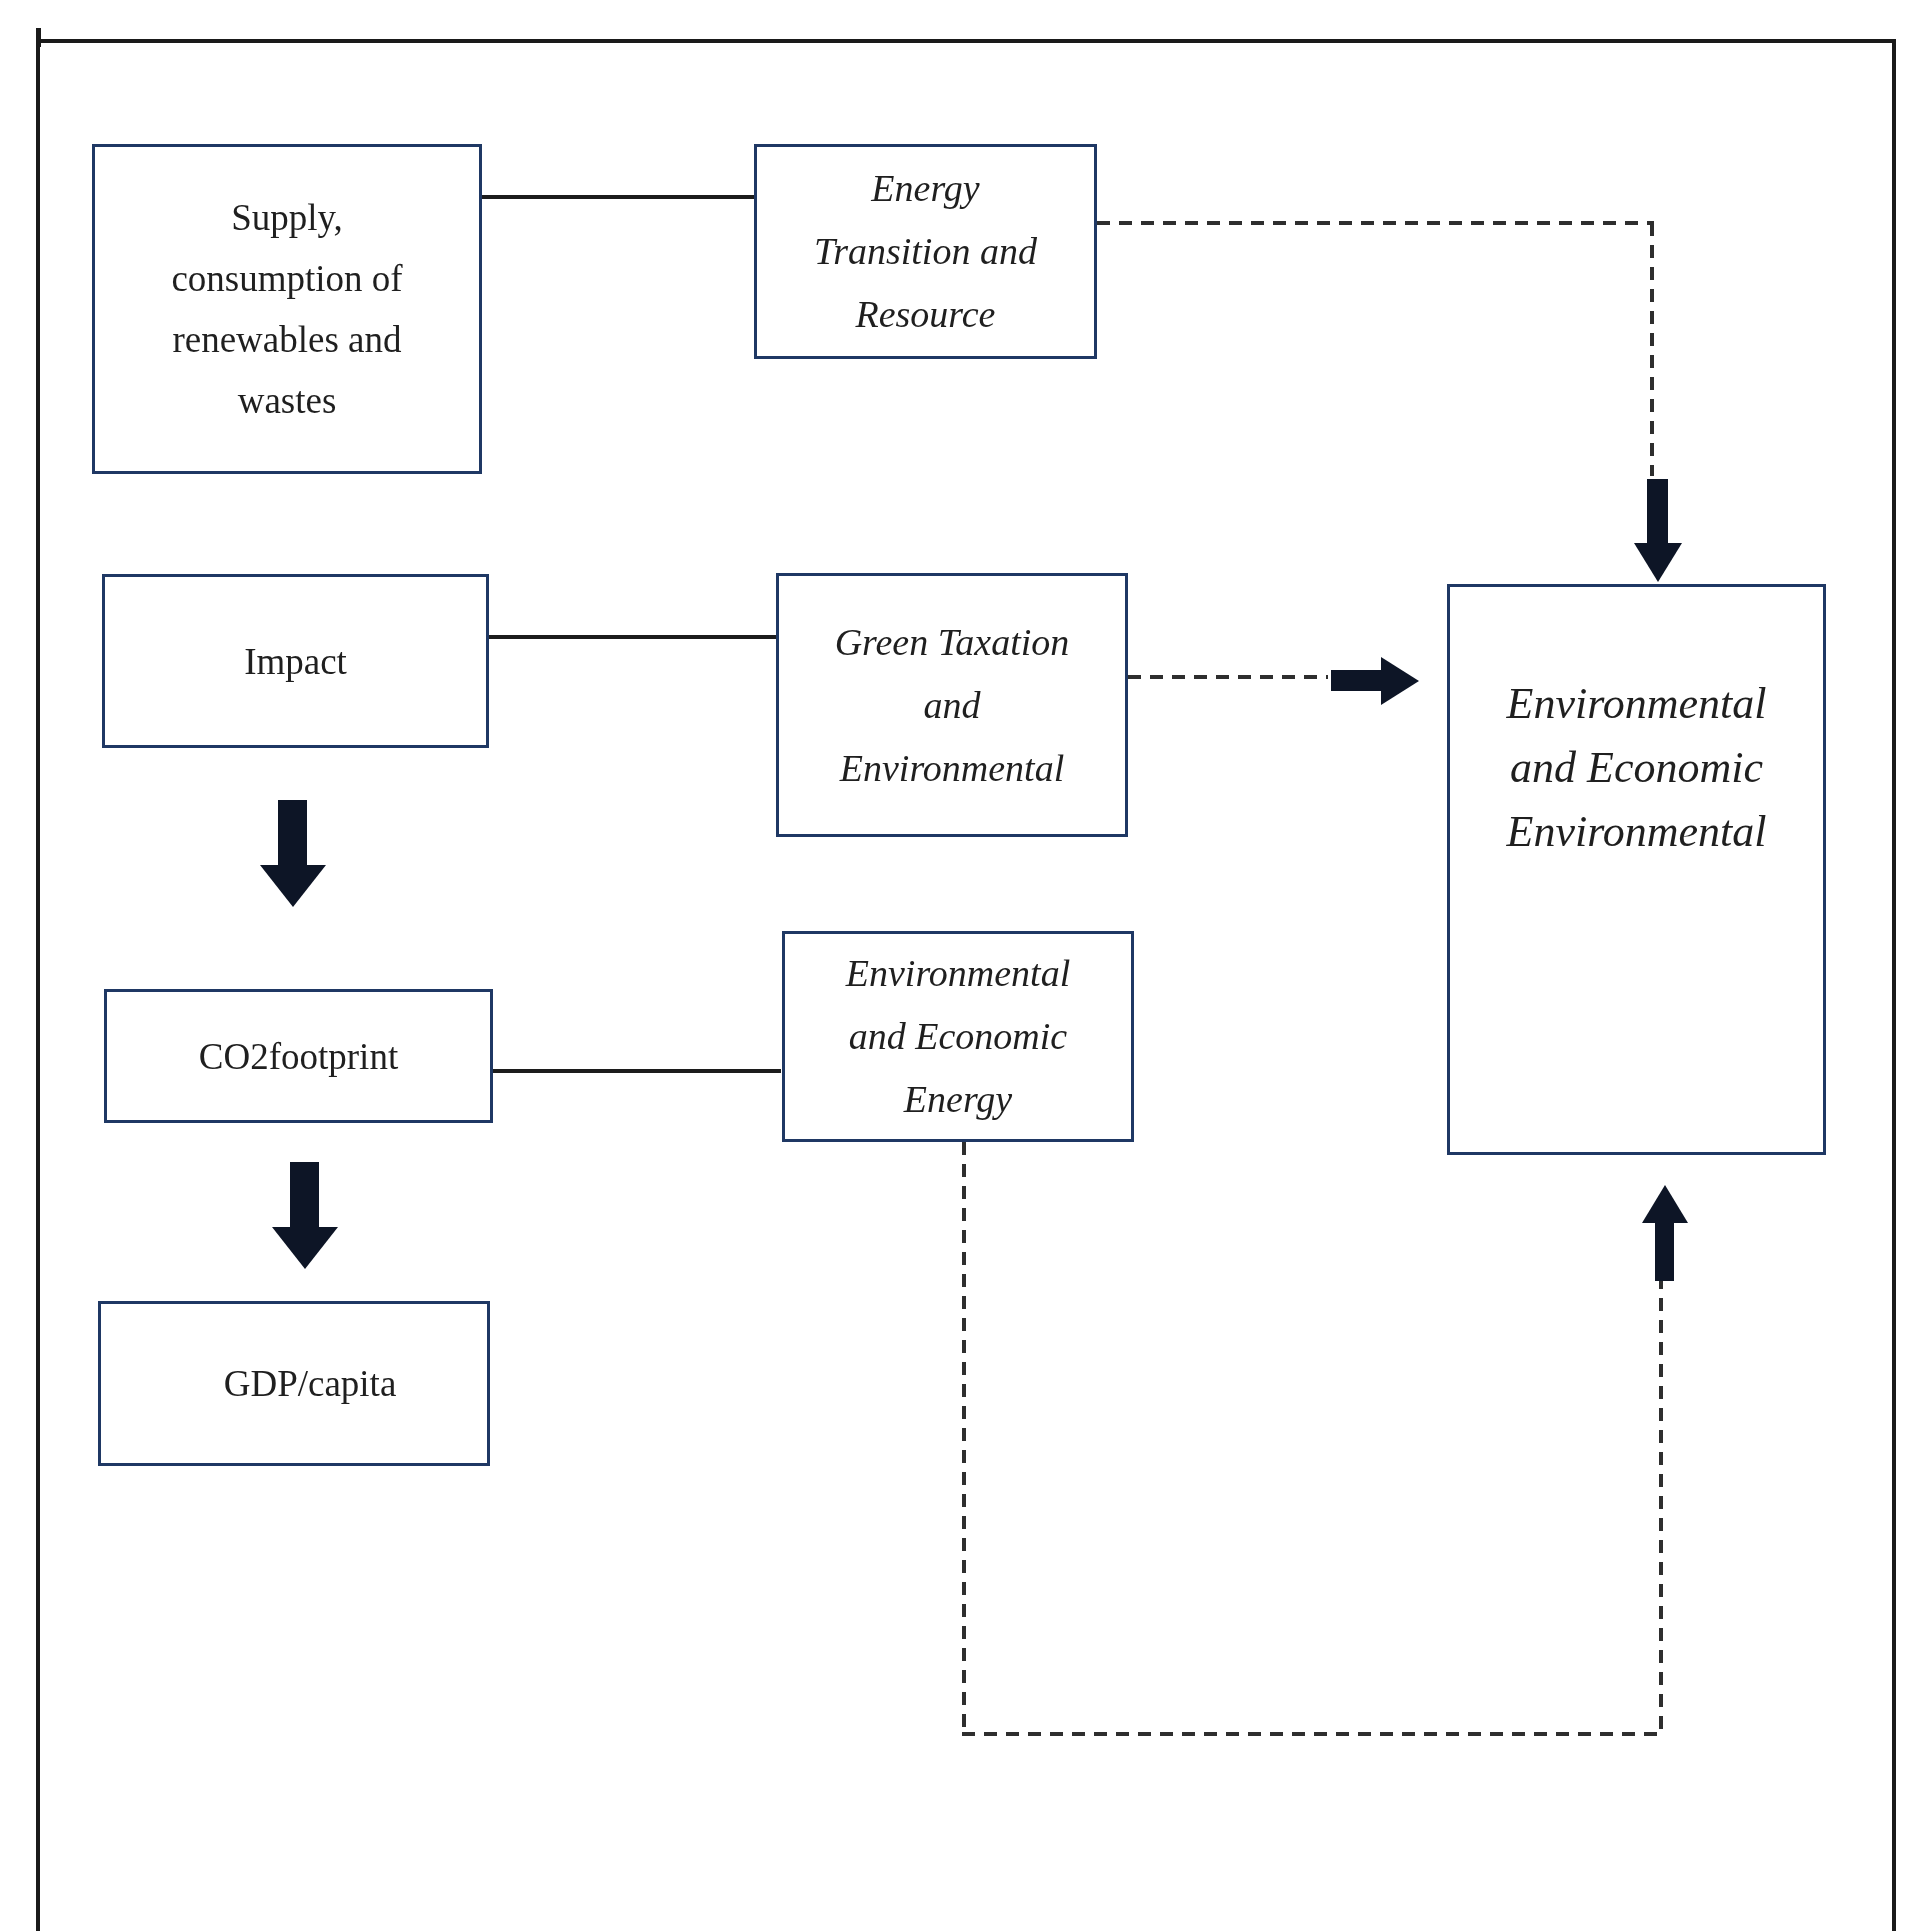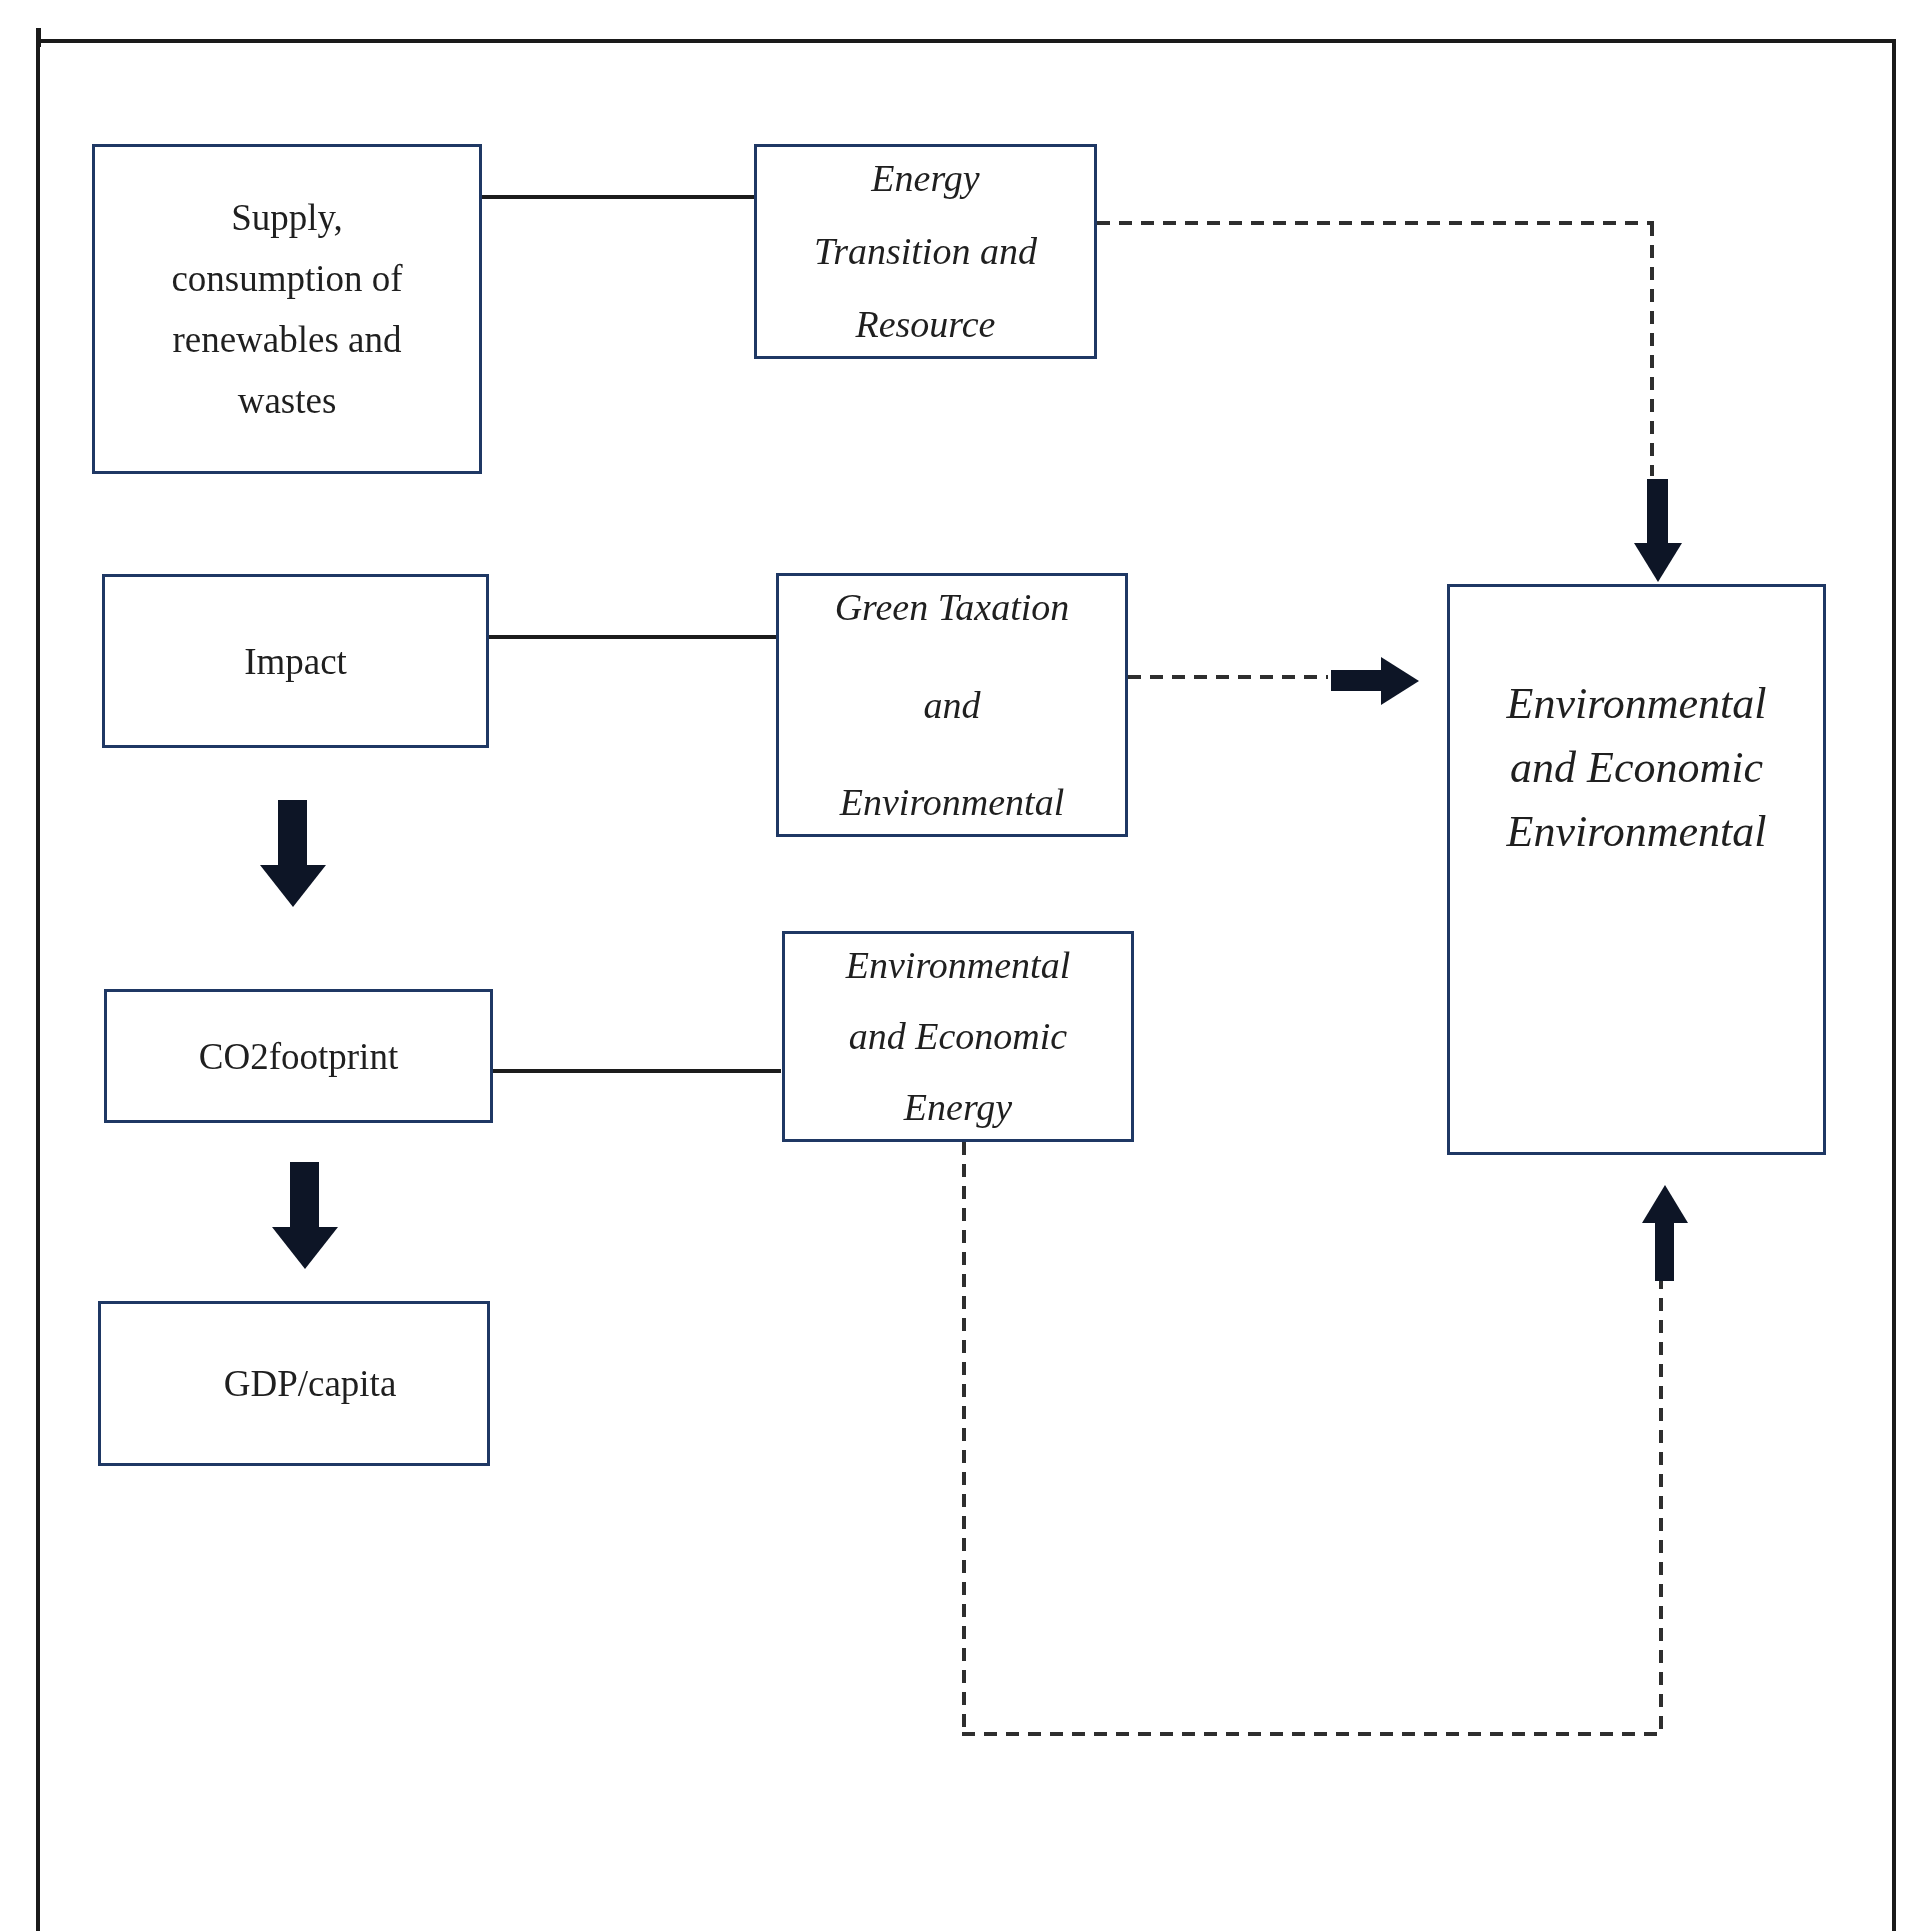--- a/index.html
+++ b/index.html
@@ -29,21 +29,21 @@
   .box{
     position:absolute;
     background:var(--bg);
     border:3.8px solid var(--box-border);
     display:flex;flex-direction:column;
     align-items:center;justify-content:center;
     text-align:center;
   }
   .box .ln{display:block;white-space:nowrap;}
   .plain{font-size:37px;line-height:53px;}
-  .ital{font-style:italic;font-size:38px;line-height:55px;justify-content:space-between;}
+  .ital{font-style:italic;font-size:38px;line-height:55px;}
   .ital-big{font-style:italic;font-size:44px;line-height:56px;}
   .sustain{justify-content:flex-start;padding-top:85px;}
   .conn{position:absolute;background:var(--line);height:3.8px;}
   .dash-h{
     position:absolute;height:3.8px;
     background:repeating-linear-gradient(90deg,var(--dash) 0 13.4px,transparent 13.4px 22px);
   }
   .dash-v{
     position:absolute;width:3.8px;
     background:repeating-linear-gradient(180deg,var(--dash) 0 13.4px,transparent 13.4px 22px);

